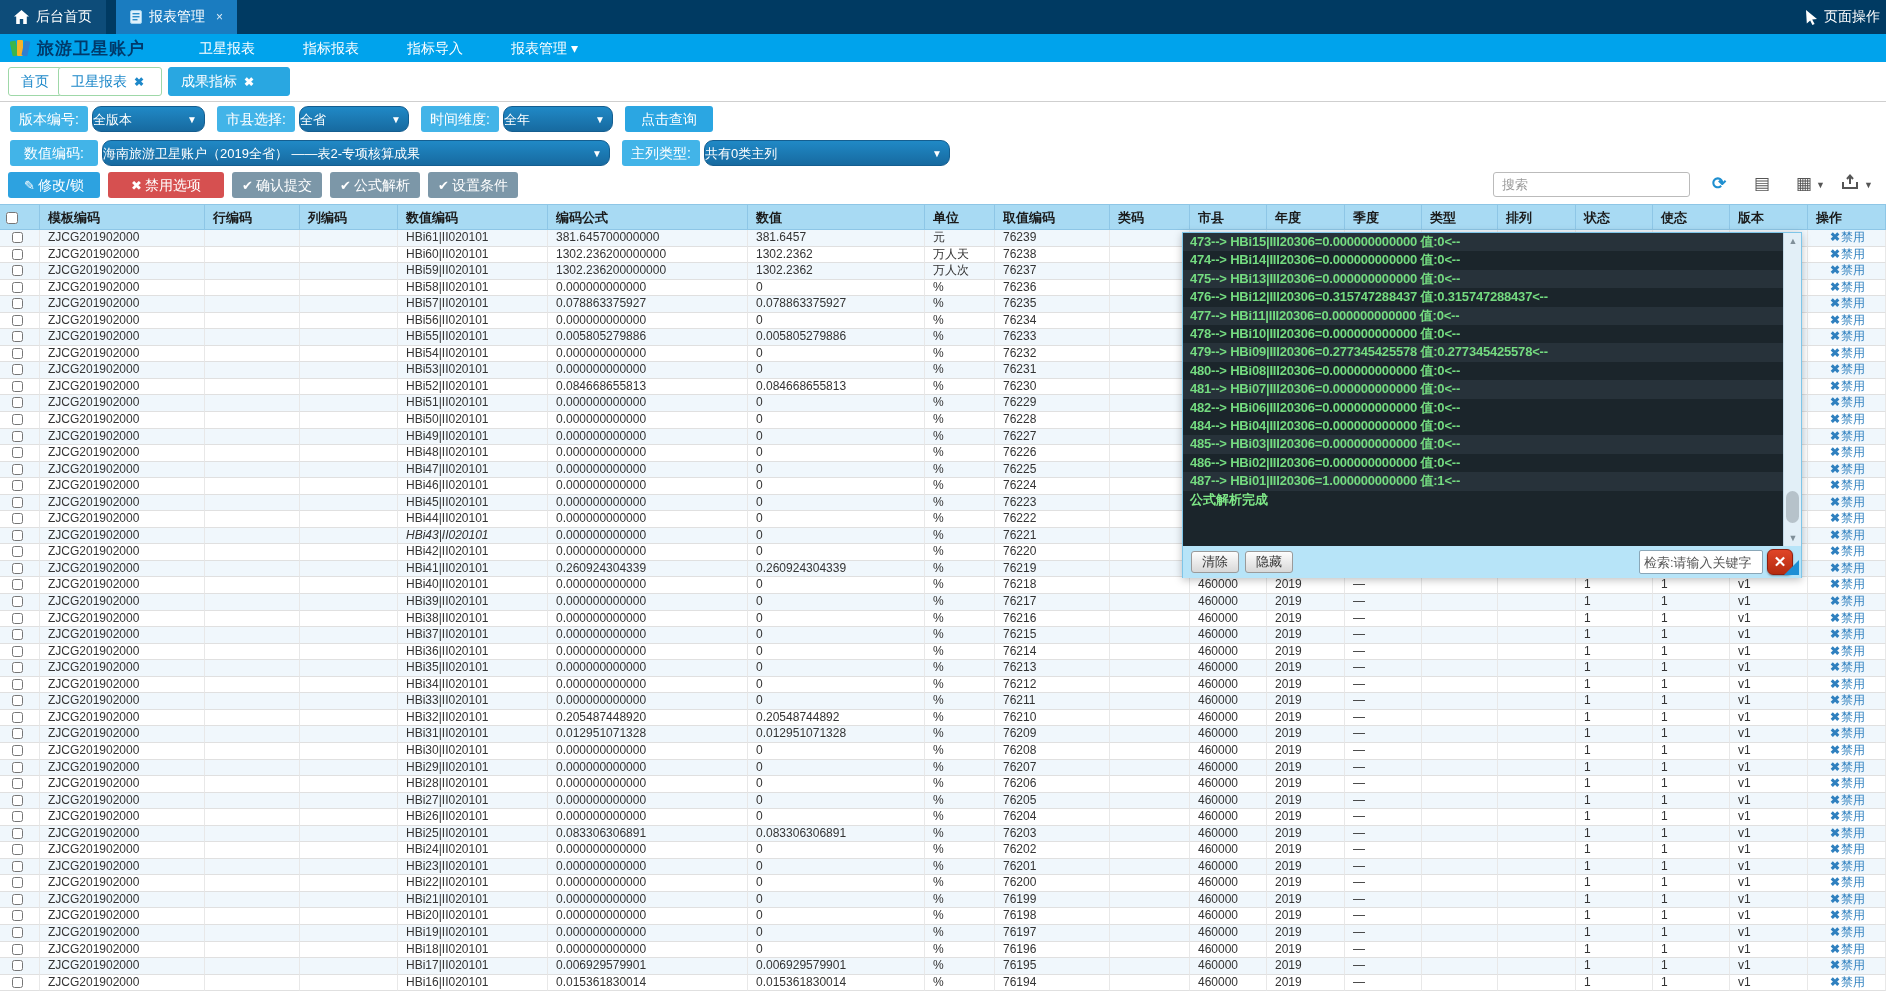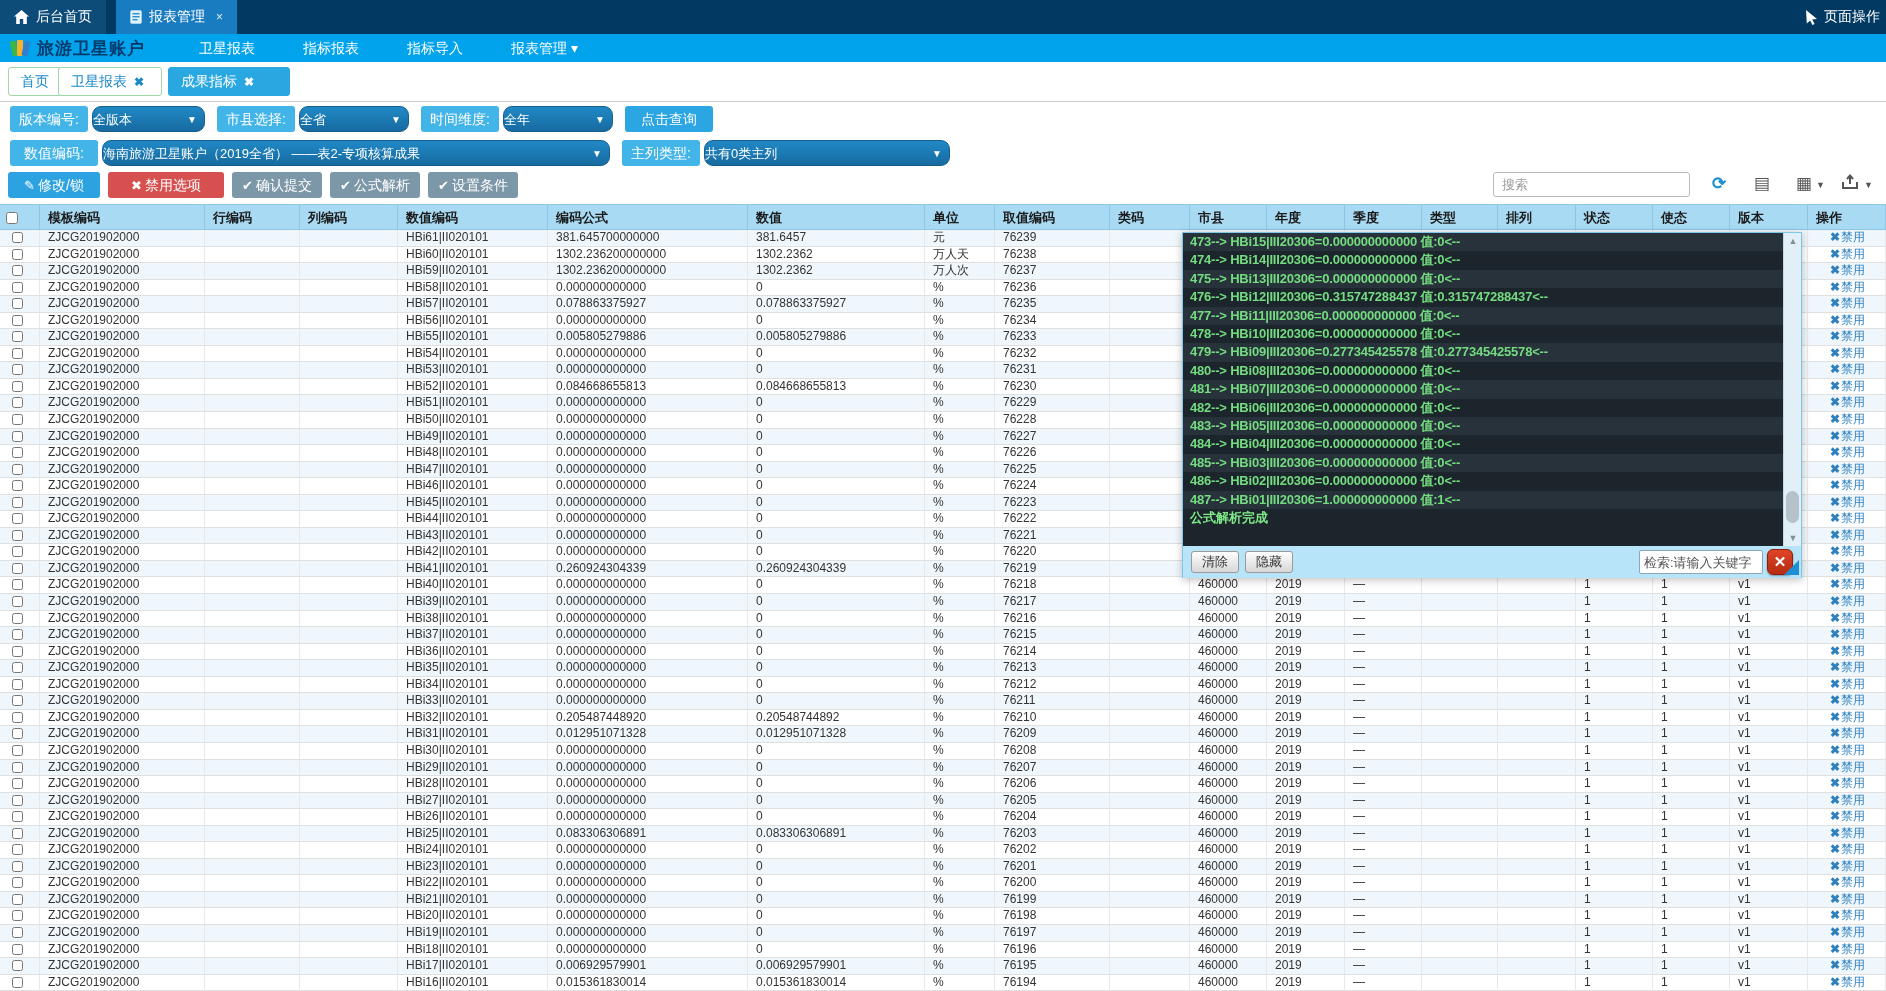--- a/index.html
+++ b/index.html
@@ -570,21 +570,21 @@
         <div class="td" style="width: 77px;">1</div>
         <div class="td" style="width: 77px;">1</div>
         <div class="td" style="width: 78px;">v1</div>
         <div class="td" style="width: 78px; padding-left: 22px;"><span class="op-link"><span class="x">✖</span>禁用</span></div>
       </div>
       <div class="trow odd">
         <div class="td" style="width: 40px; padding-left: 12px;"><input type="checkbox" style=""></div>
         <div class="td" style="width: 165px;">ZJCG201902000</div>
         <div class="td" style="width: 95px;"></div>
         <div class="td" style="width: 98px;"></div>
-        <div class="td" style="width: 150px;">HBi43|II020101</div>
+        <div class="td" style="width: 150px; font-style: italic;">HBi43|II020101</div>
         <div class="td" style="width: 200px;">0.000000000000</div>
         <div class="td" style="width: 177px;">0</div>
         <div class="td" style="width: 70px;">%</div>
         <div class="td" style="width: 115px;">76221</div>
         <div class="td" style="width: 80px;"></div>
         <div class="td" style="width: 77px;">460000</div>
         <div class="td" style="width: 78px;">2019</div>
         <div class="td" style="width: 77px;">—</div>
         <div class="td" style="width: 76px;"></div>
         <div class="td" style="width: 78px;"></div>
@@ -1167,21 +1167,20 @@
         <div class="cline alt">473--&gt; HBi15|III20306=0.000000000000 值:0&lt;--</div>
         <div class="cline">474--&gt; HBi14|III20306=0.000000000000 值:0&lt;--</div>
         <div class="cline alt">475--&gt; HBi13|III20306=0.000000000000 值:0&lt;--</div>
         <div class="cline">476--&gt; HBi12|III20306=0.315747288437 值:0.315747288437&lt;--</div>
         <div class="cline alt">477--&gt; HBi11|III20306=0.000000000000 值:0&lt;--</div>
         <div class="cline">478--&gt; HBi10|III20306=0.000000000000 值:0&lt;--</div>
         <div class="cline alt">479--&gt; HBi09|III20306=0.277345425578 值:0.277345425578&lt;--</div>
         <div class="cline">480--&gt; HBi08|III20306=0.000000000000 值:0&lt;--</div>
         <div class="cline alt">481--&gt; HBi07|III20306=0.000000000000 值:0&lt;--</div>
         <div class="cline">482--&gt; HBi06|III20306=0.000000000000 值:0&lt;--</div>
-        <div class="cline alt">483--&gt; HBi05|III20306=0.000000000000 值:0&lt;--</div>
         <div class="cline">484--&gt; HBi04|III20306=0.000000000000 值:0&lt;--</div>
         <div class="cline alt">485--&gt; HBi03|III20306=0.000000000000 值:0&lt;--</div>
         <div class="cline">486--&gt; HBi02|III20306=0.000000000000 值:0&lt;--</div>
         <div class="cline alt">487--&gt; HBi01|III20306=1.000000000000 值:1&lt;--</div>
         <div class="cdone">公式解析完成</div>
       </div>
     <div class="cscroll">
       <div class="arr up">▲</div>
       <div class="thumb"></div>
       <div class="arr down">▼</div>

